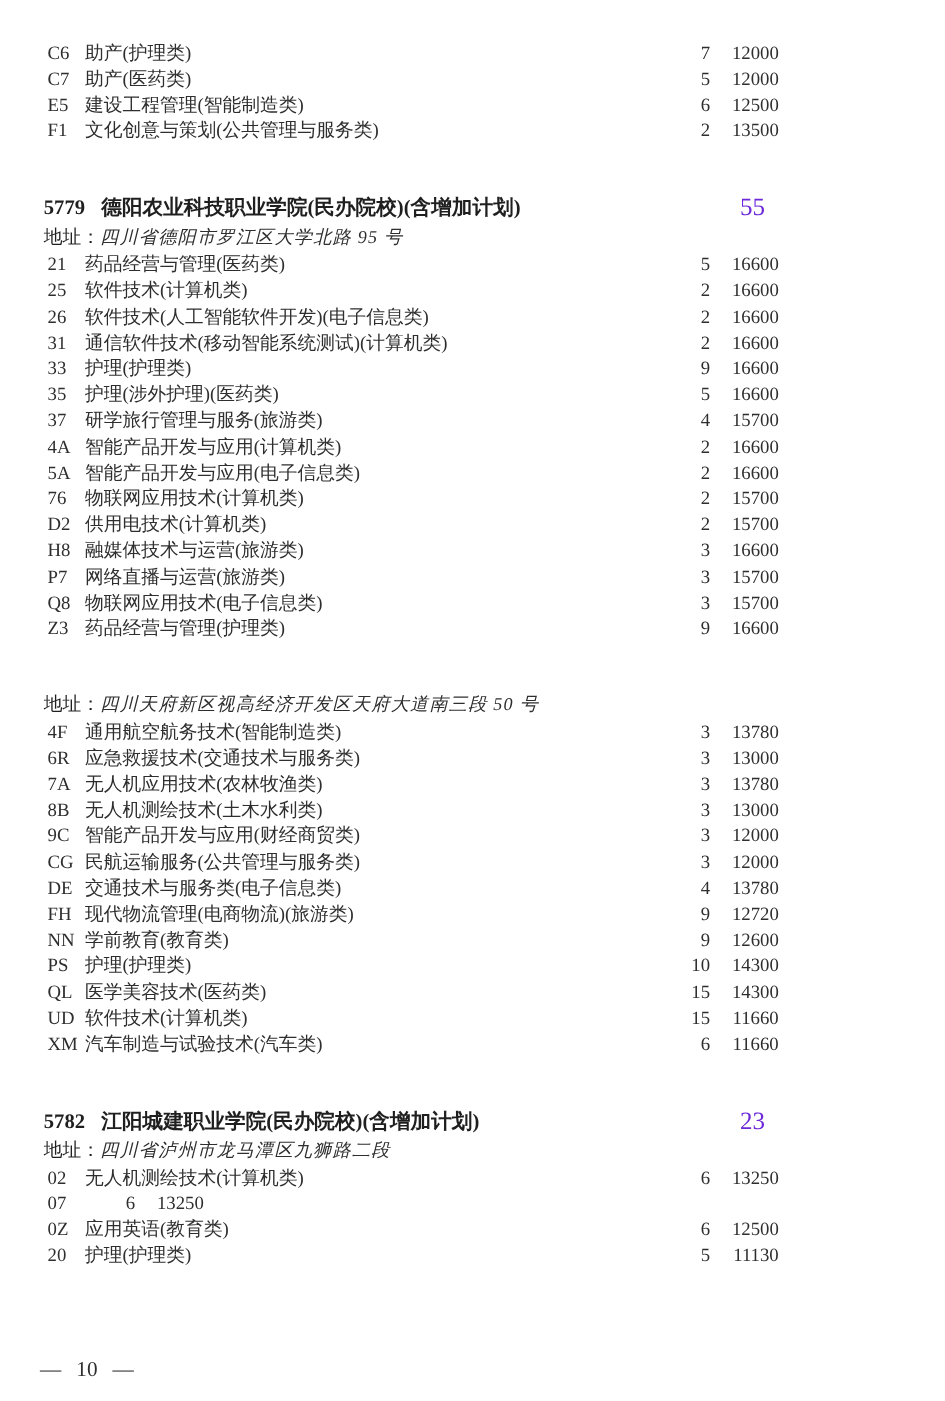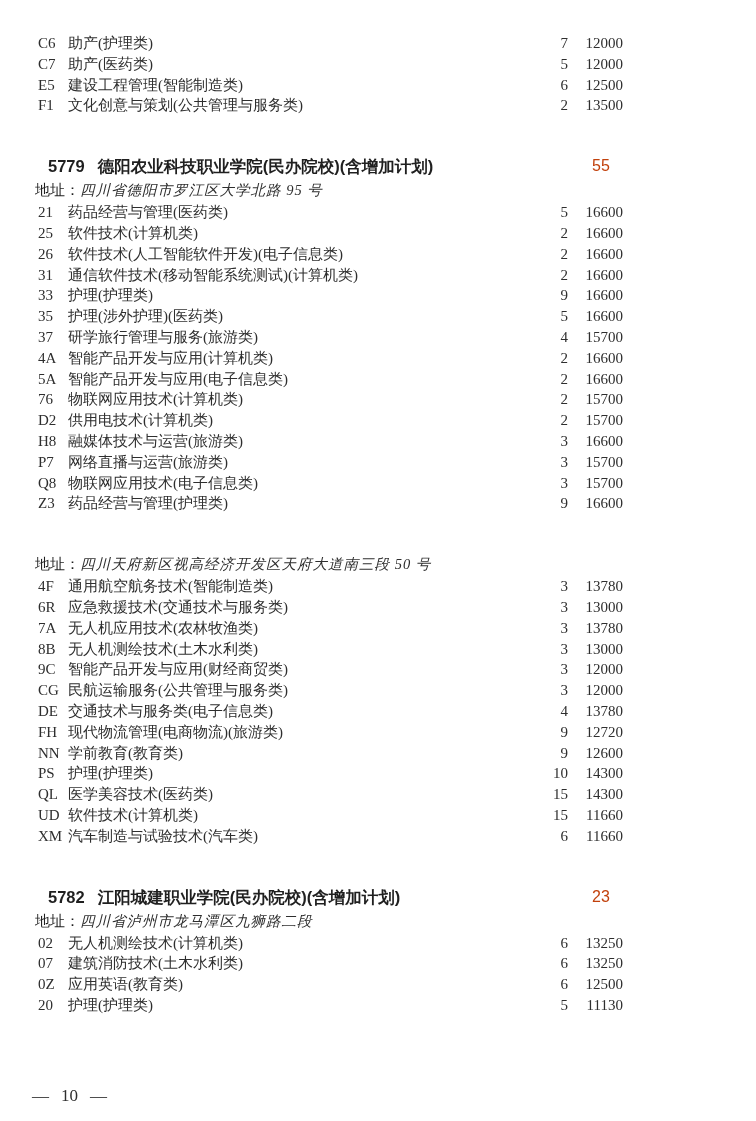--- a/index.html
+++ b/index.html
@@ -50,36 +50,36 @@
   .fee {
     flex: none;
     width: 55px;
     text-align: right;
   }
   .school {
     margin-top: 38px;
   }
   .shead {
     position: relative;
-    padding-left: 48px;
+    padding-left: 35px;
     line-height: 24px;
-    font-family: Liberation Sans, sans-serif;
+    font-family: Liberation Serif, serif;
     font-weight: bold;
     font-size: 16.5px;
     color: #1f1f1f;
     white-space: nowrap;
   }
   .scode { margin-right: 13px; }
   .stotal {
     position: absolute;
     left: 592px;
     top: 0;
     font-weight: normal;
-    font-size: 16px;
-    color: #c2410c;
+    font-size: 20px;
+    color: #6d28d9;
   }
   .addr {
     padding-left: 35px;
     line-height: 23px;
     font-size: 14.5px;
     white-space: nowrap;
   }
   .addr-label {
     font-family: "Liberation Sans", "DejaVu Sans", sans-serif;
     font-weight: normal;
@@ -363,21 +363,20 @@
     <div class="rows">
   <div class="prow">
     <span class="code">02</span>
     <span class="pname">无人机测绘技术(计算机类)</span>
     <span class="quota">6</span>
     <span class="fee">13250</span>
   </div>
 
   <div class="prow">
     <span class="code">07</span>
-    <span class="pname">建筑消防技术(土木水利类)</span>
     <span class="quota">6</span>
     <span class="fee">13250</span>
   </div>
 
   <div class="prow">
     <span class="code">0Z</span>
     <span class="pname">应用英语(教育类)</span>
     <span class="quota">6</span>
     <span class="fee">12500</span>
   </div>

